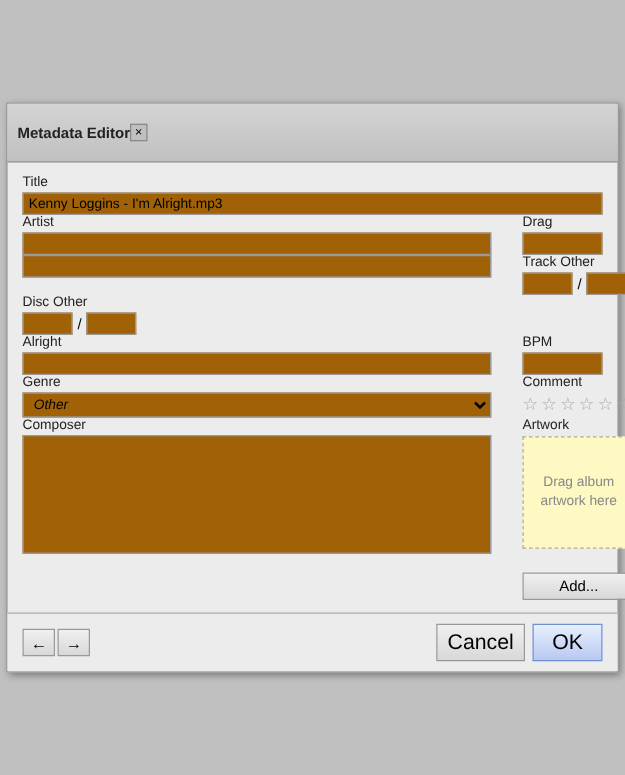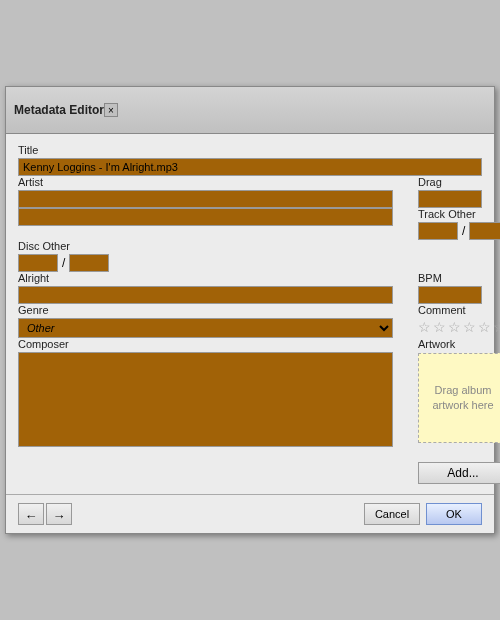--- a/index.html
+++ b/index.html
@@ -150,21 +150,21 @@
     }
     .dialog-buttons {
       display: flex;
       gap: 6px;
     }
     .dialog-btn {
       min-width: 56px;
       padding: 4px 8px;
       background: linear-gradient(to bottom, #f0f0f0, #d8d8d8);
       border: 1px solid #999;
-      font-size: 11px;
+      font-size: 17px;
       cursor: pointer;
     }
     .dialog-btn.primary {
       background: linear-gradient(to bottom, #e8f0ff, #b8c8f0);
       border-color: #7090d0;
       font-weight: normal;
     }
     .bpm-input { width: 100%; }
     .year-input { width: 100%; }
   </style>

